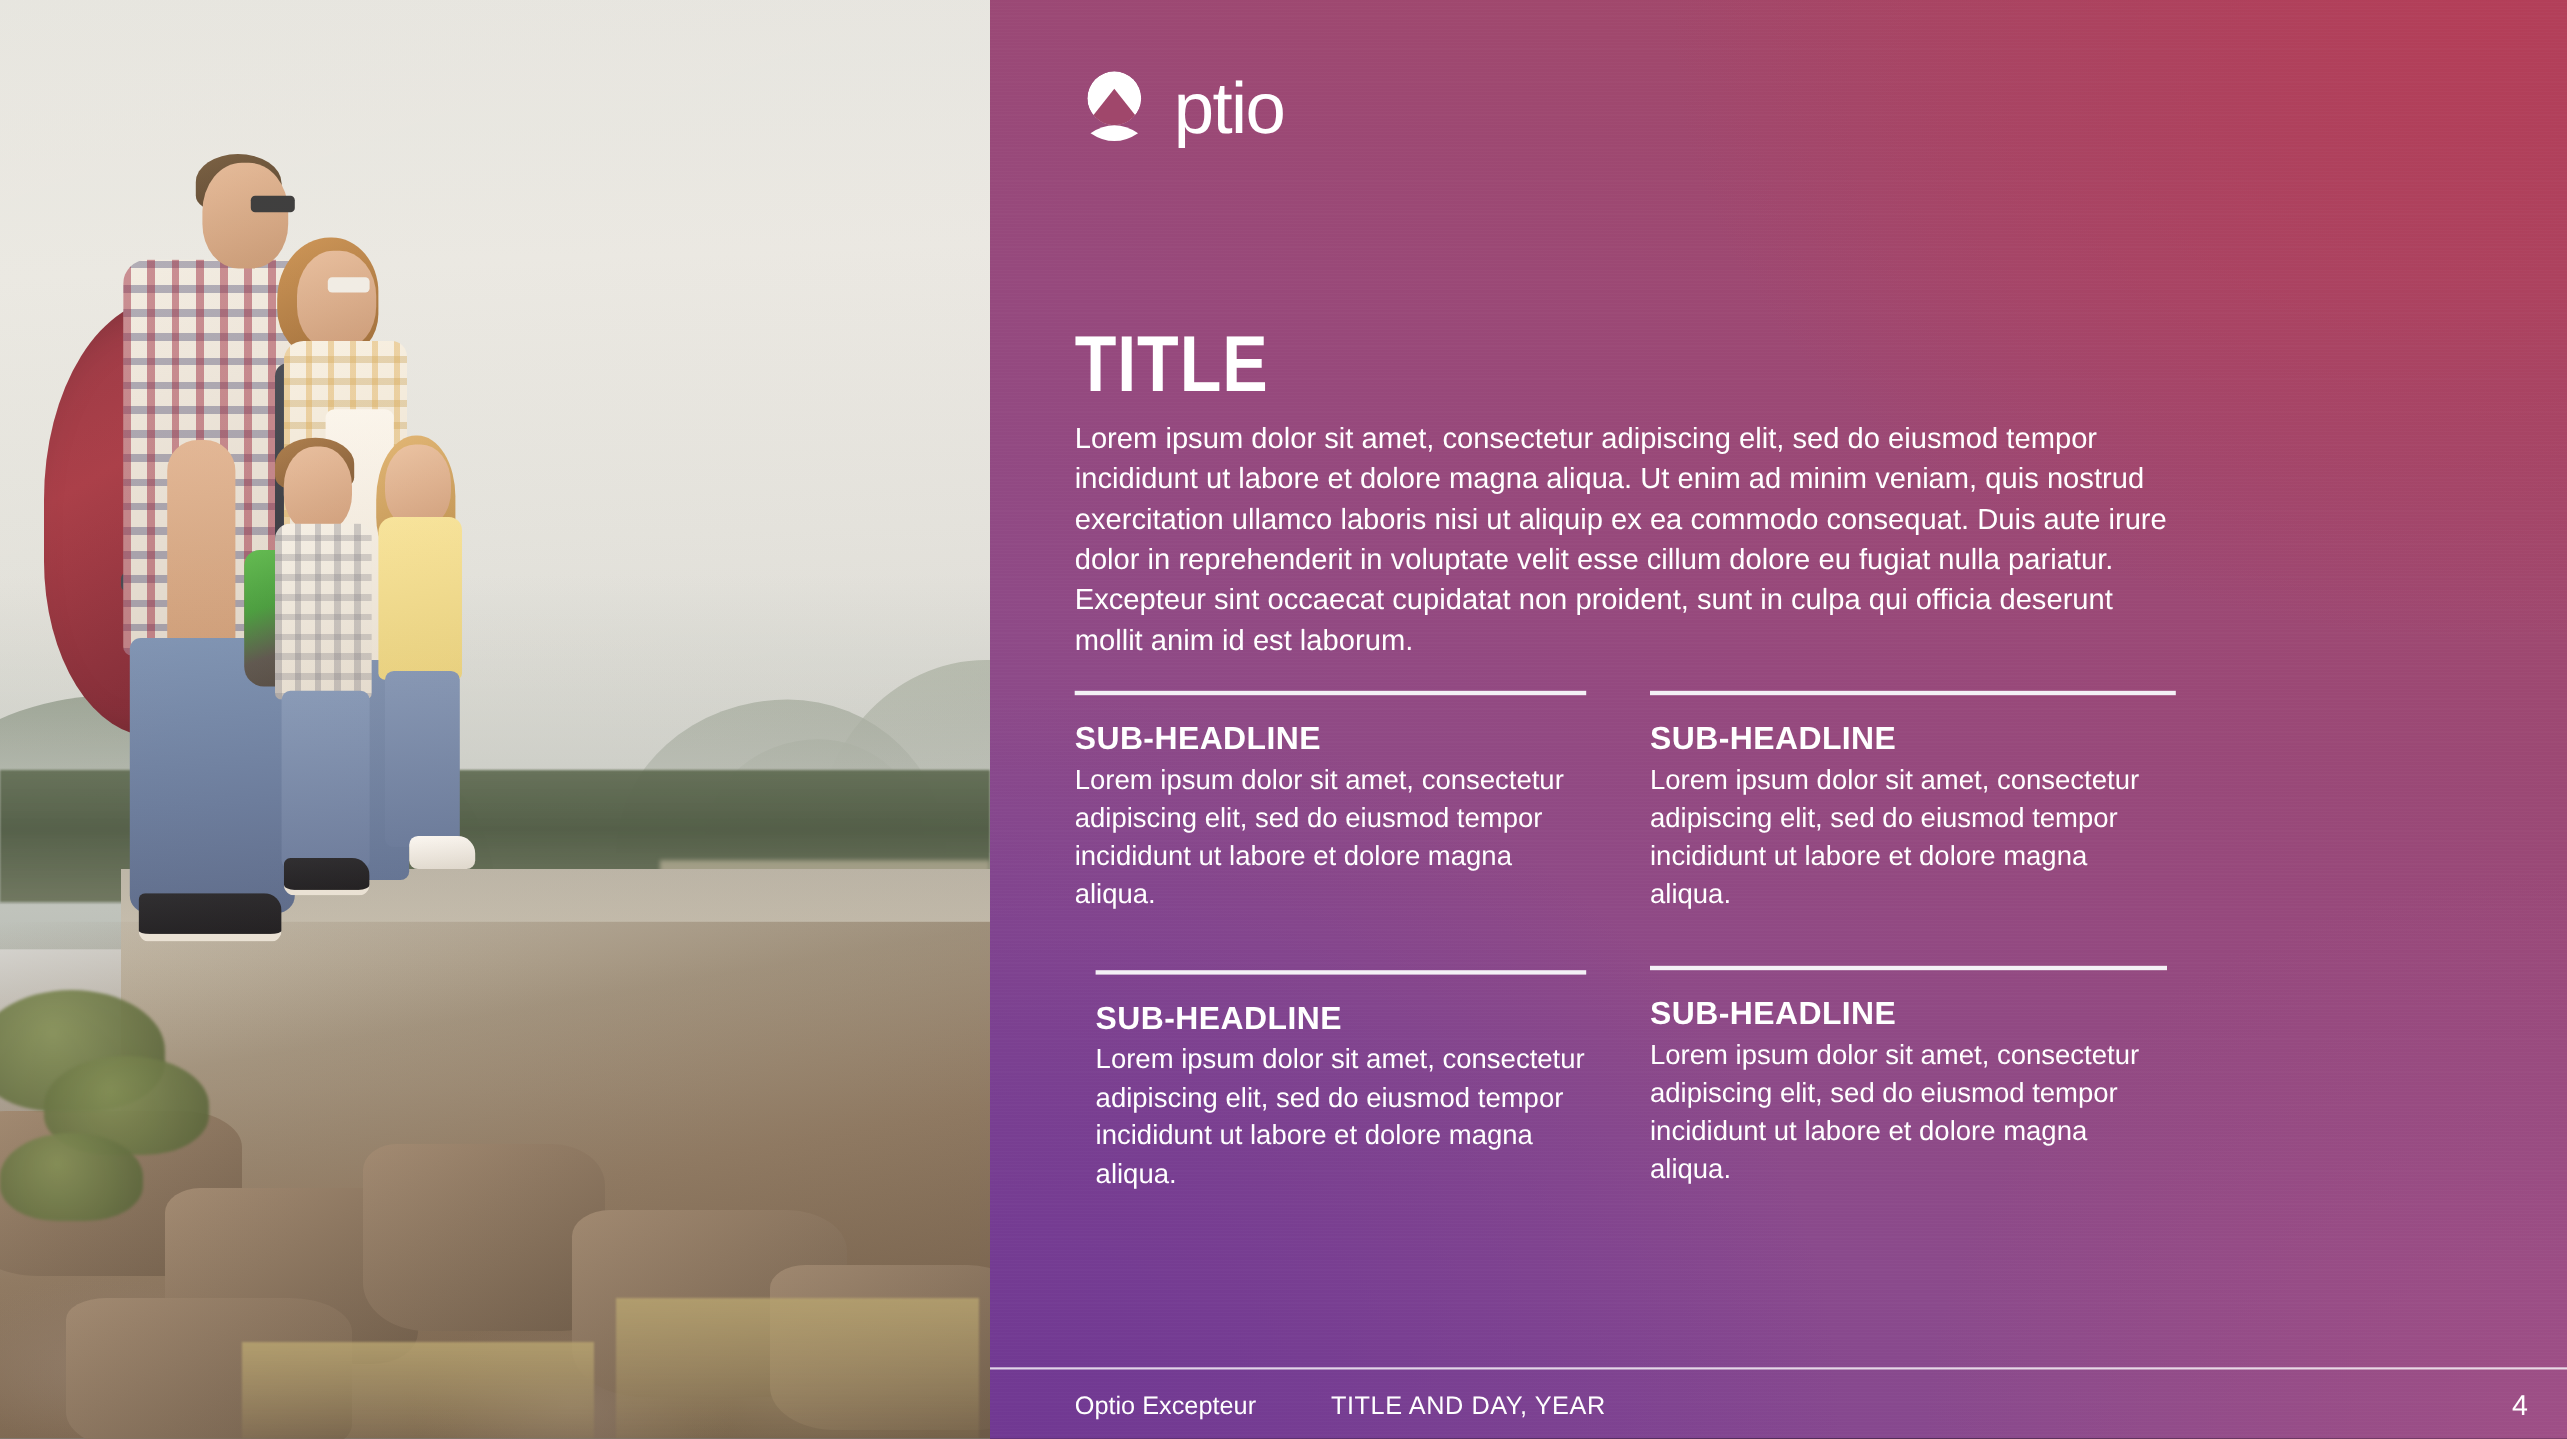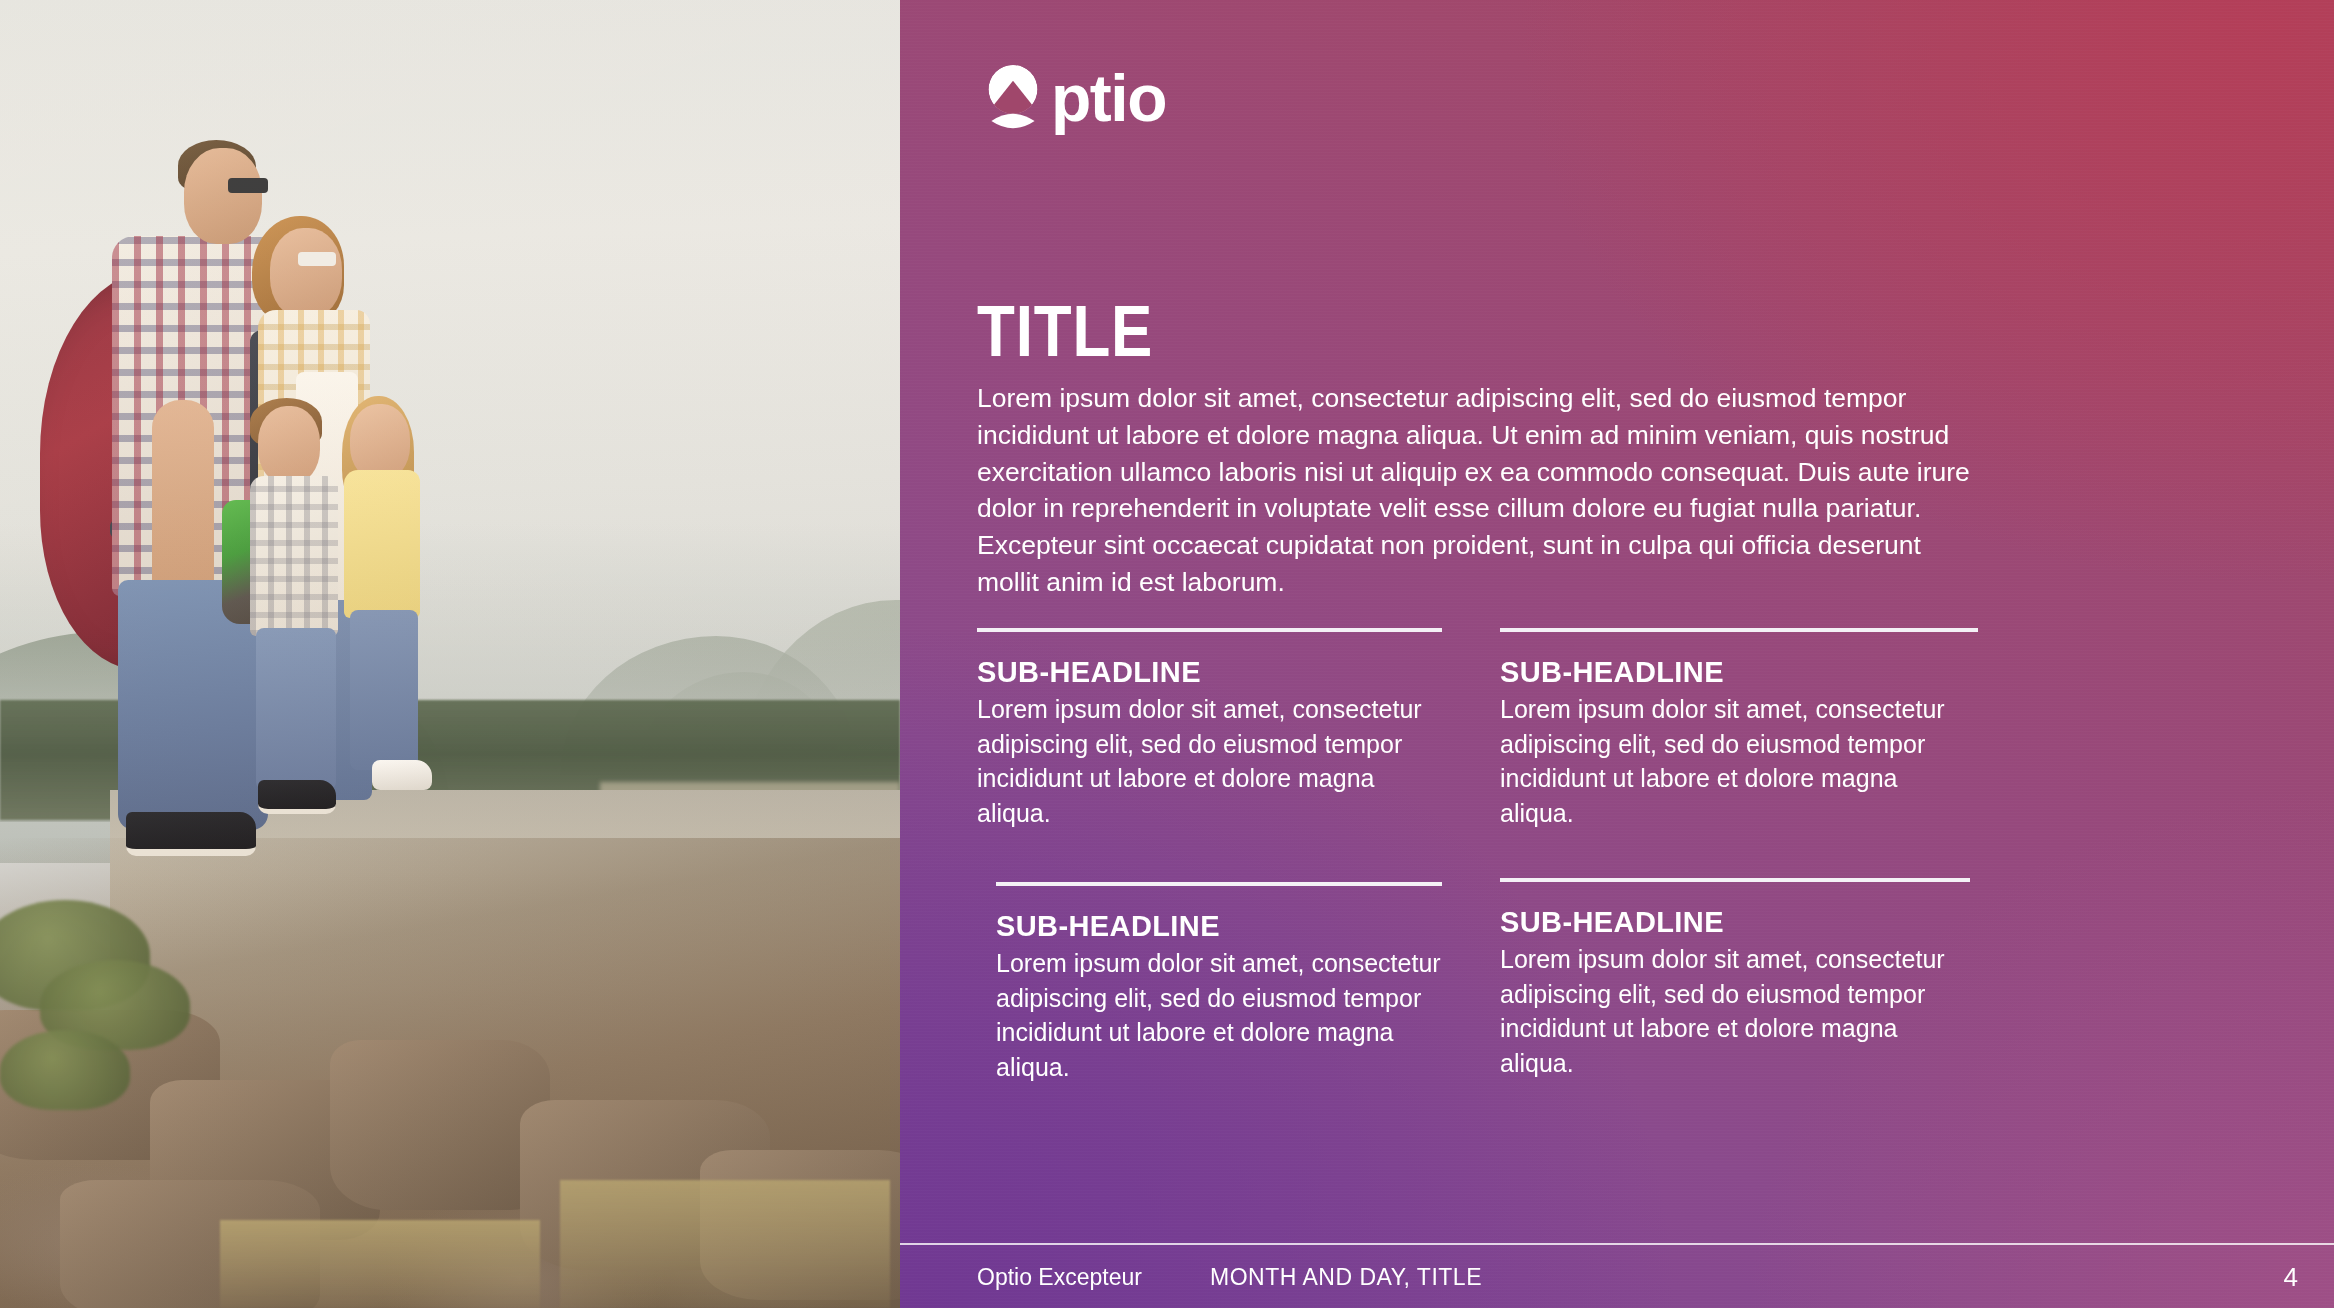--- a/index.html
+++ b/index.html
@@ -220,22 +220,22 @@
     position:absolute; inset:0; opacity:.05; pointer-events:none;
     background-image:
       repeating-linear-gradient(0deg, rgba(255,255,255,.35) 0 1px, rgba(0,0,0,0) 1px 3px);
   }
 
   .logo-wrap {
     position:absolute; left:977px; top:62px; display:flex; align-items:center; gap:0px;
   }
   .logo-mark { width:72px; height:72px; display:block; }
   .logo-word {
-    color:#fff; font-size:66px; font-weight:700; letter-spacing:-1.5px;
-    line-height:1; margin-left:2px; font-family:"Liberation Sans", sans-serif;
+    color:#fff; font-size:66px; font-weight:400; letter-spacing:-1.5px;
+    line-height:1; margin-left:18px; font-family:"Liberation Sans", sans-serif;
   }
 
   .title {
     position:absolute; left:977px; top:295px;
     color:#fff; font-size:72px; font-weight:700; letter-spacing:1px; line-height:1;
     font-family:"Liberation Sans Narrow","Liberation Sans", sans-serif;
     transform:scaleX(.86); transform-origin:left center;
   }
 
   .body-copy {
@@ -392,16 +392,16 @@
   </div>
 
   <div class="col-right2-wrap">
     <div class="rule w-right2"></div>
     <div class="sub-head">SUB-HEADLINE</div>
     <div class="sub-body">Lorem ipsum dolor sit amet, consectetur adipiscing elit, sed do eiusmod tempor incididunt ut labore et dolore magna aliqua.</div>
   </div>
 
   <div class="footer-rule"></div>
   <div class="footer-brand">Optio Excepteur</div>
-  <div class="footer-date">MONTH AND DAY, TITLE</div>
+  <div class="footer-date">TITLE AND DAY, YEAR</div>
   <div class="footer-page">4</div>
 
 </div>
 
 </body></html>

